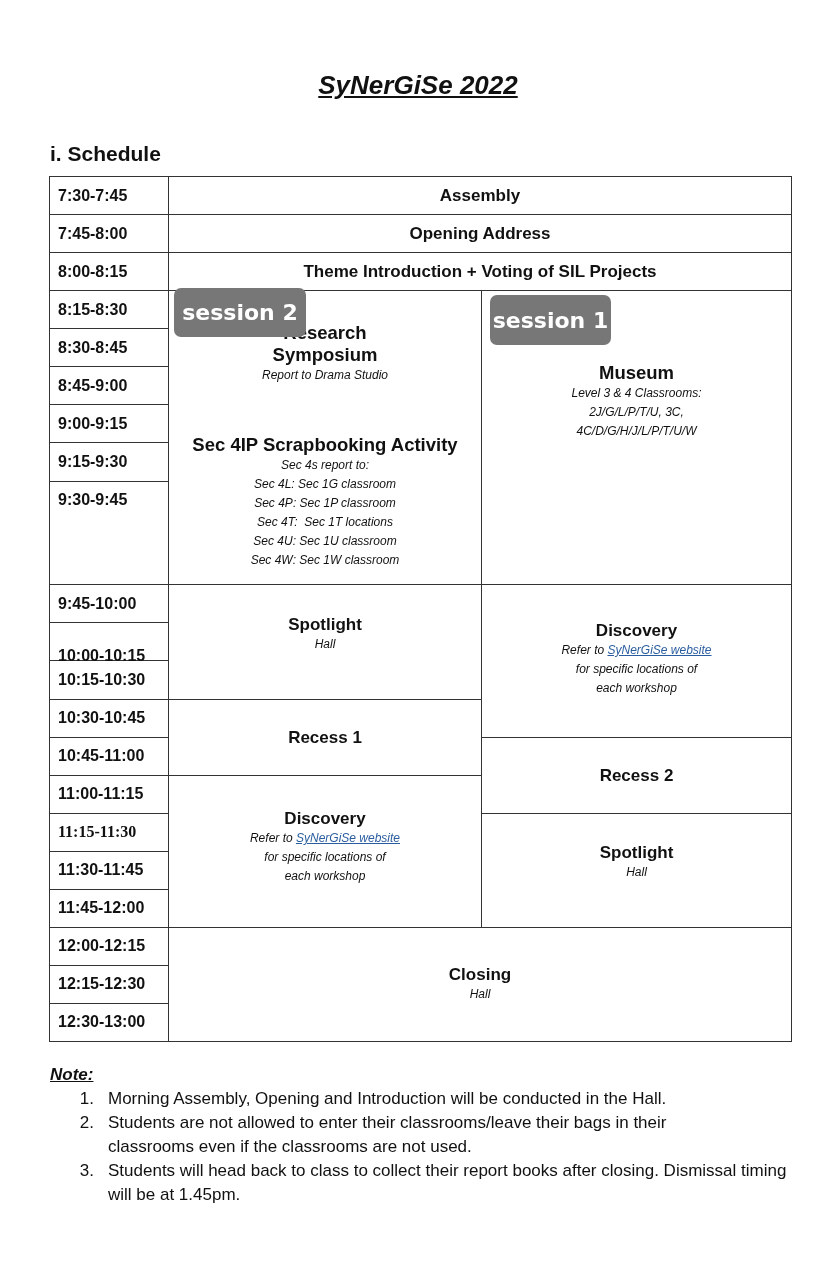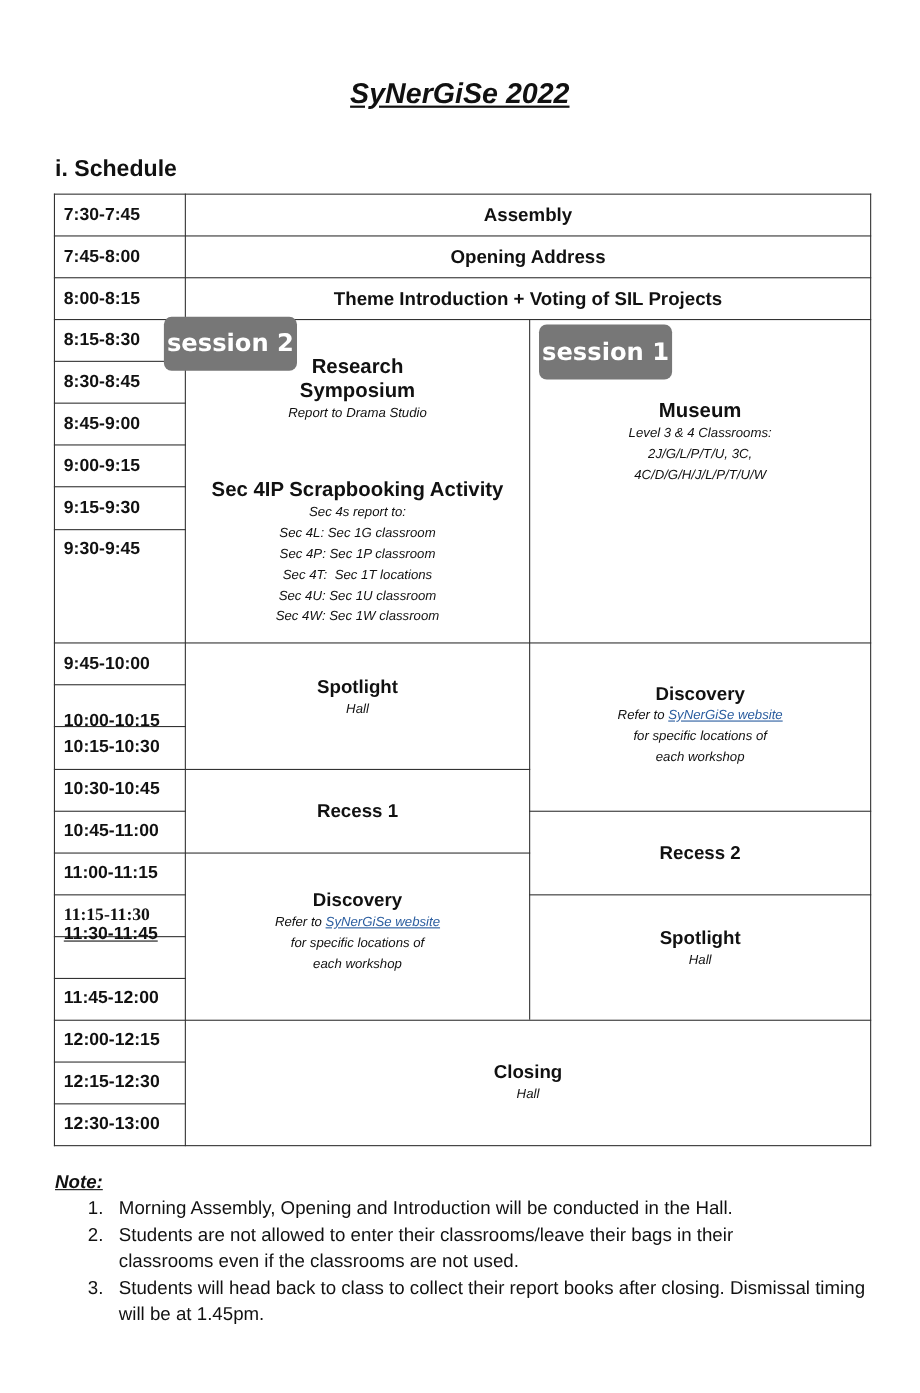--- a/index.html
+++ b/index.html
@@ -82,21 +82,21 @@
   <div class="time" style="top:415px;">9:00-9:15</div>
   <div class="time" style="top:453px;">9:15-9:30</div>
   <div class="time" style="top:491px;">9:30-9:45</div>
   <div class="time" style="top:595px;">9:45-10:00</div>
   <div class="time" style="top:633px;margin-top:14px;">10:00-10:15</div>
   <div class="time" style="top:671px;">10:15-10:30</div>
   <div class="time" style="top:709px;">10:30-10:45</div>
   <div class="time" style="top:747px;">10:45-11:00</div>
   <div class="time" style="top:785px;">11:00-11:15</div>
   <div class="time" style="top:823px;font-family:Liberation Serif, serif;">11:15-11:30</div>
-  <div class="time" style="top:841px;text-decoration:underline;">11:30-11:45</div>
+  <div class="time" style="top:861px;">11:30-11:45</div>
   <div class="time" style="top:899px;">11:45-12:00</div>
   <div class="time" style="top:937px;">12:00-12:15</div>
   <div class="time" style="top:975px;">12:15-12:30</div>
   <div class="time" style="top:1013px;">12:30-13:00</div>
 
   <div class="cell" style="left:169px; width:622px; top:177px; height:37px;">
     <div class="ev-title">Assembly</div>
   </div>
   <div class="cell" style="left:169px; width:622px; top:215px; height:37px;">
     <div class="ev-title">Opening Address</div>
@@ -161,21 +161,21 @@
   <div class="cell" style="left:482px; width:309px; top:814px; height:113px; justify-content:flex-start; padding-top:29px; box-sizing:border-box;">
     <div class="ev-title">Spotlight</div>
     <div class="ev-sub">Hall</div>
   </div>
 
   <div class="cell" style="left:169px; width:622px; top:928px; height:113px;">
     <div class="ev-title">Closing</div>
     <div class="ev-sub">Hall</div>
   </div>
 
-  <div class="badge" style="left:149px; top:288px; width:121px; height:49px;">session 2</div>
+  <div class="badge" style="left:174px; top:288px; width:132px; height:49px;">session 2</div>
   <div class="badge" style="left:490px; top:295px; width:121px; height:50px;">session 1</div>
 </div>
 
 <div id="notes" class="abs">
   <div id="note-heading">Note:</div>
   <div class="note-item">
     <span class="note-num">1.</span>
     <span class="note-text">Morning Assembly, Opening and Introduction will be conducted in the Hall.</span>
   </div>
   <div class="note-item">

